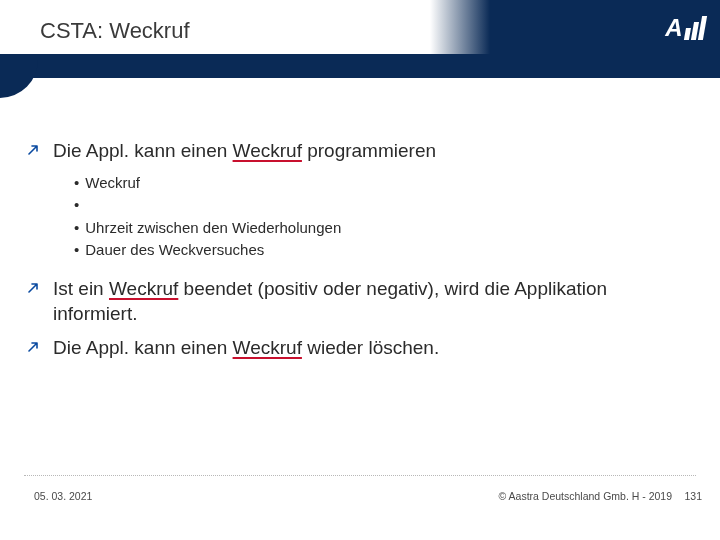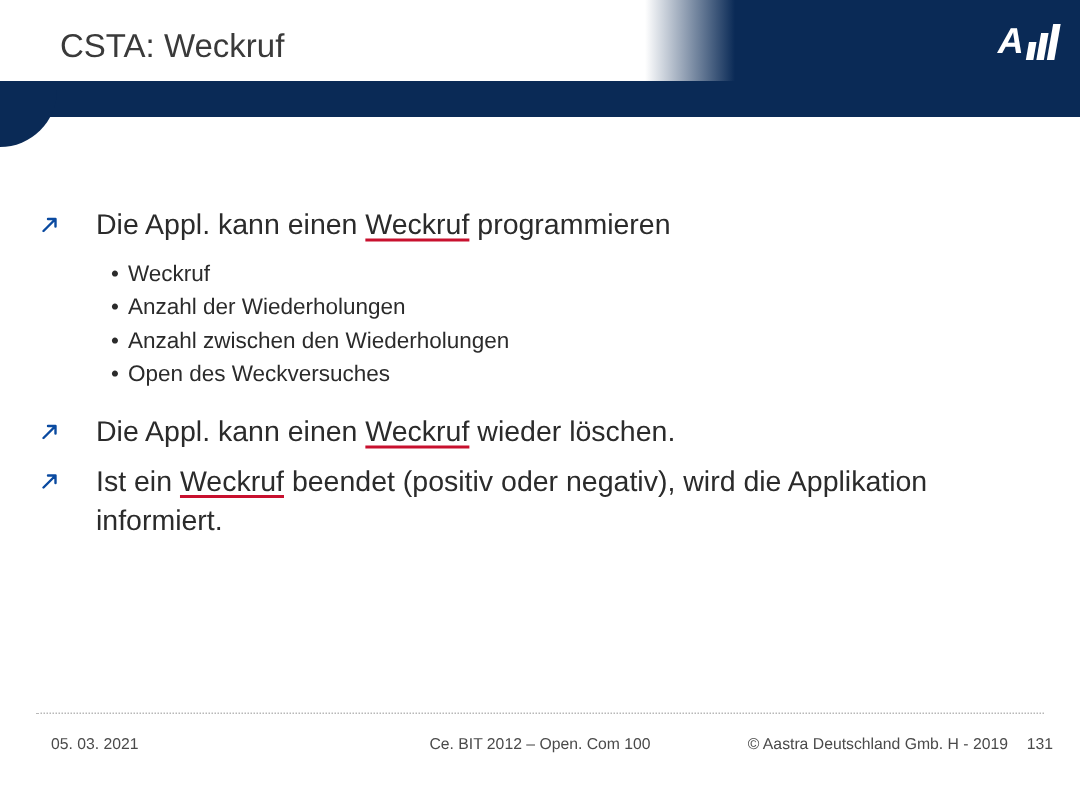--- a/index.html
+++ b/index.html
@@ -30,21 +30,21 @@
   
   .logo-text1,.logo-text2 { font-family: Arial, sans-serif; font-style: italic; font-weight: 900; }
   .logo-stripes { display:inline-flex; flex-direction:row; gap:2px; align-items:flex-end; margin:0 1px; transform: skewX(-10deg);}
   .logo-stripes span { display:inline-block; width:5px; background:#fff; }
   .logo-stripes span:nth-child(1){height:12px;}
   .logo-stripes span:nth-child(2){height:18px;}
   .logo-stripes span:nth-child(3){height:24px;}
 
   
   .content { position: absolute; top: 138px; left: 28px; right: 28px; }
-  .main-bullet { display: flex; align-items: flex-start; gap: 24px; margin-bottom: 8px; }
+  .main-bullet { display: flex; align-items: flex-start; gap: 13px; margin-bottom: 8px; }
   .main-bullet .arrow-icon { flex: 0 0 auto; margin-top: 5px; }
   .arrow-icon svg { display:block; }
   .main-bullet .txt { font-size: 19px; color: #2b2b2b; line-height: 1.35; }
   .sub-list { margin: 6px 0 14px 46px; }
   .sub-item { display:flex; gap:6px; font-size:15px; color:#2b2b2b; line-height:1.5; }
   .sub-item .dot { flex:0 0 auto; }
 
   
   .footer-rule {
     position:absolute; left:24px; right:24px; bottom:40px;
@@ -91,53 +91,51 @@
       <div class="txt">Die Appl. kann einen <span class="u-red">Weckruf</span> programmieren</div>
     </div>
 
     <div class="sub-list">
       <div class="sub-item">
           <span class="dot">•</span>
           <span>Weckruf</span>
         </div>
       <div class="sub-item">
           <span class="dot">•</span>
-          <span>Anzahl der Wiederholungen</span>
         </div>
       <div class="sub-item">
           <span class="dot">•</span>
-          <span>Anzahl zwischen den Wiederholungen</span>
+          <span>Uhrzeit zwischen den Wiederholungen</span>
         </div>
       <div class="sub-item">
           <span class="dot">•</span>
-          <span>Open des Weckversuches</span>
+          <span>Dauer des Weckversuches</span>
         </div>
+    </div>
+
+    <div class="main-bullet">
+      <span class="arrow-icon">
+        <svg width="12" height="12" viewBox="0 0 12 12">
+            <path d="M1 11 L9 3 M9 3 L4 3 M9 3 L9 8" stroke="#0a4aa0" stroke-width="1.6" fill="none" stroke-linecap="round"></path>
+          </svg>
+      </span>
+      <div class="txt">Ist ein <span class="u-red">Weckruf</span> beendet (positiv oder negativ), wird die Applikation informiert.</div>
     </div>
 
     <div class="main-bullet">
       <span class="arrow-icon">
         <svg width="12" height="12" viewBox="0 0 12 12">
             <path d="M1 11 L9 3 M9 3 L4 3 M9 3 L9 8" stroke="#0a4aa0" stroke-width="1.6" fill="none" stroke-linecap="round"></path>
           </svg>
       </span>
       <div class="txt">Die Appl. kann einen <span class="u-red">Weckruf</span> wieder löschen.</div>
     </div>
 
-    <div class="main-bullet">
-      <span class="arrow-icon">
-        <svg width="12" height="12" viewBox="0 0 12 12">
-            <path d="M1 11 L9 3 M9 3 L4 3 M9 3 L9 8" stroke="#0a4aa0" stroke-width="1.6" fill="none" stroke-linecap="round"></path>
-          </svg>
-      </span>
-      <div class="txt">Ist ein <span class="u-red">Weckruf</span> beendet (positiv oder negativ), wird die Applikation informiert.</div>
-    </div>
-
   </div>
 
   <div class="footer-rule"></div>
   <div class="footer">
     <span class="date">05. 03. 2021</span>
-    <span class="center">Ce. BIT 2012 – Open. Com 100</span>
     <span class="copy">© Aastra Deutschland Gmb. H - 2019</span>
     <span class="page">131</span>
   </div>
 
 </div>
 
 </body></html>

